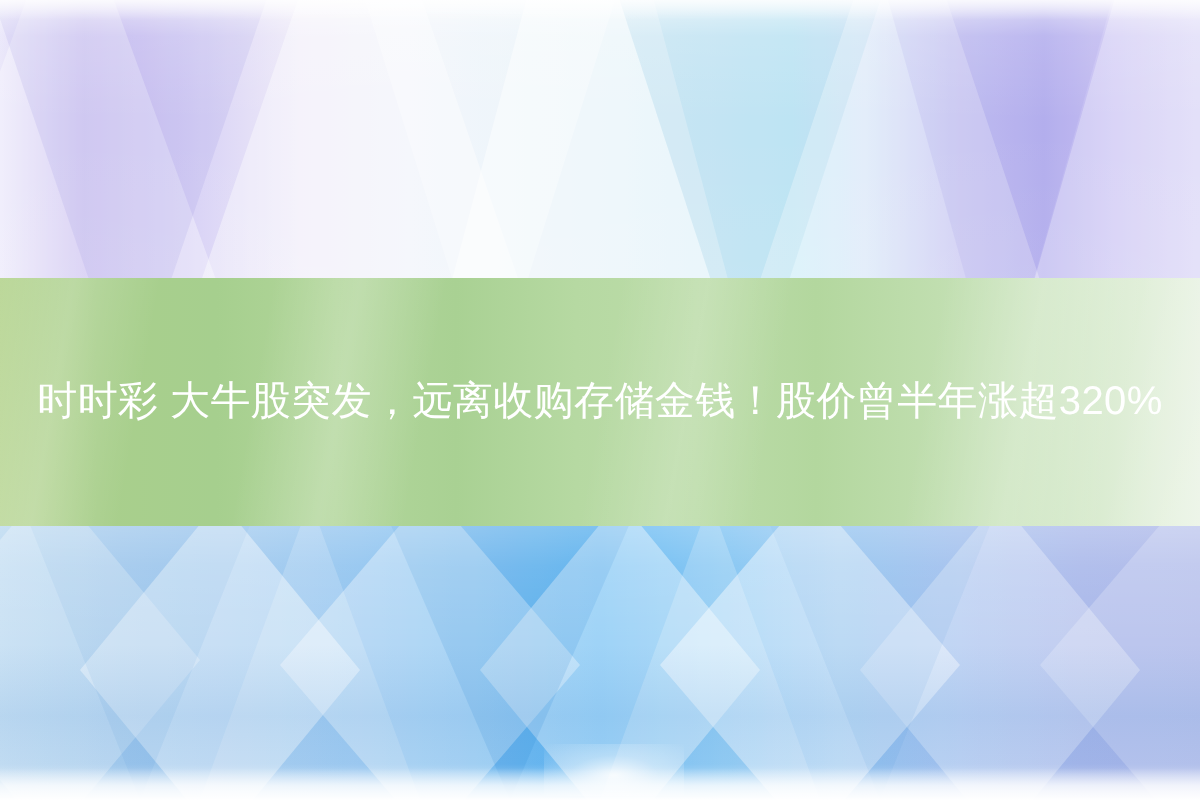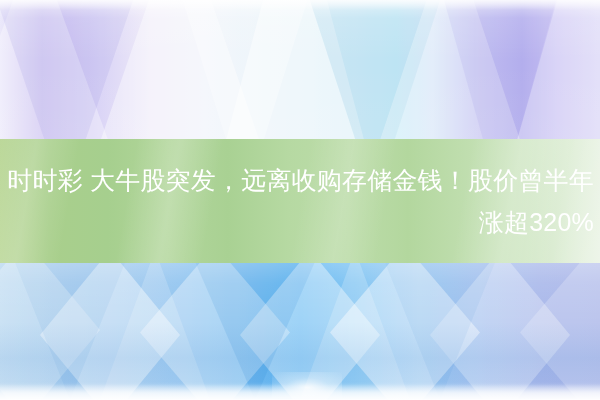--- a/index.html
+++ b/index.html
@@ -160,24 +160,24 @@
     height: 124px;
     display: flex;
     align-items: center;
     justify-content: center;
     box-sizing: border-box;
     padding: 0 6px;
   }
 
   .headline-text {
     color: #ffffff;
-    font-size: 25px;
+    font-size: 20px;
     line-height: 42px;
     font-weight: 400;
-    text-align: right;
+    text-align: center;
     letter-spacing: 0.2px;
     width: 100%;
     word-break: break-all;
   }
 
   
   .glare {
     position: absolute;
     left: 272px;
     top: 372px;

